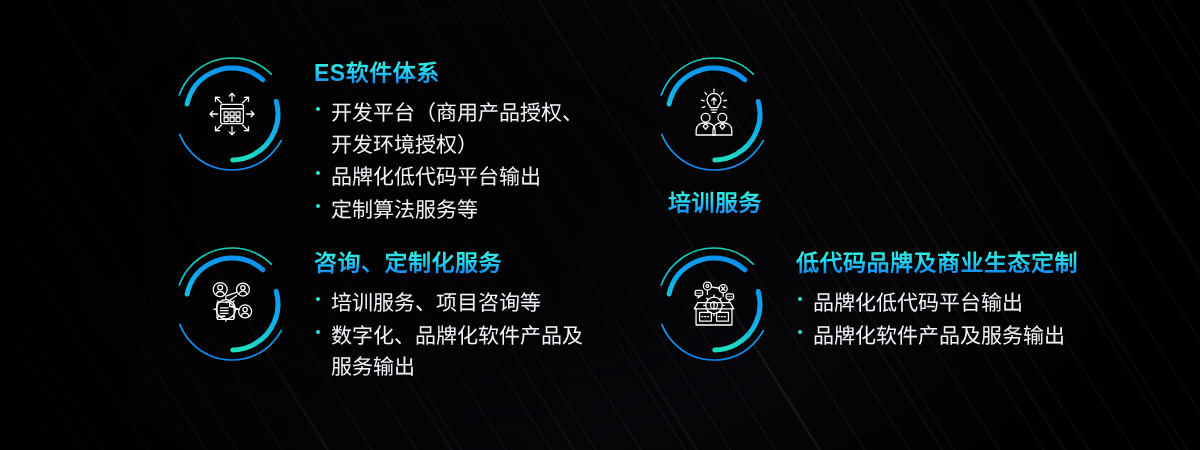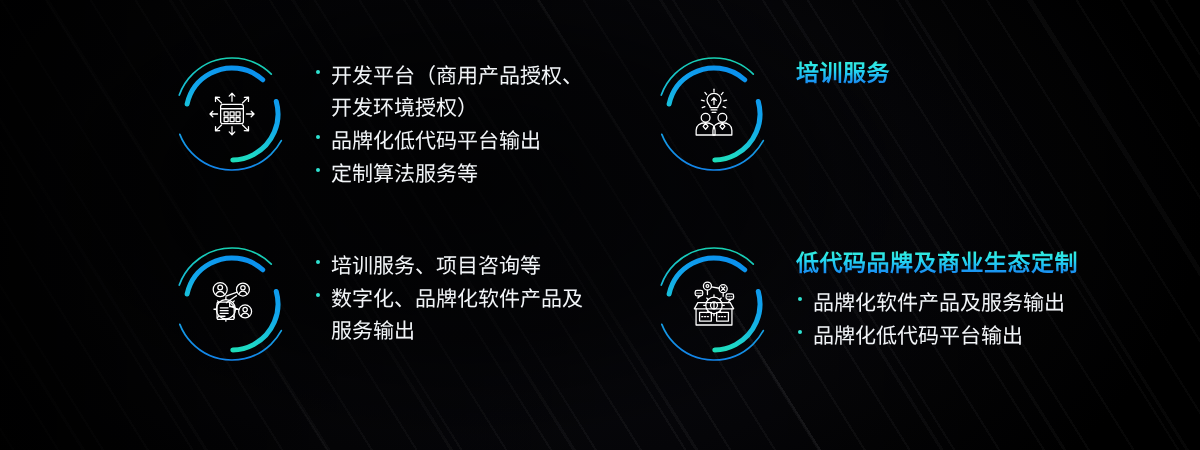--- a/index.html
+++ b/index.html
@@ -66,21 +66,21 @@
     position: absolute;
     inset: 0;
   }
 
   .card {
     position: absolute;
     display: flex;
     align-items: flex-start;
   }
   .card-1 { left: 168px; top: 48px;  width: 470px; }
-  .card-2 { left: 650px; top: 48px;  width: 520px; }
+  .card-2 { left: 650px; top: 48px;  width: 520px; flex-direction: column; }
   .card-3 { left: 168px; top: 238px; width: 470px; }
   .card-4 { left: 650px; top: 238px; width: 540px; }
 
   
   .ring-wrap {
     position: relative;
     width: 128px;
     height: 128px;
     flex: 0 0 128px;
     margin-top: 2px;
@@ -281,20 +281,21 @@
             <circle cx="64" cy="64" r="56" stroke="url(#arcGradB)" stroke-width="1.7" stroke-dasharray="128 40 112 72" stroke-dashoffset="18" transform="rotate(46 64 64)"></circle>
           </g>
         </svg>
         <div class="icon-holder">
           <svg viewBox="0 0 64 64">
               <use href="#ico-server-expand"></use>
             </svg>
         </div>
       </div>
       <div class="body">
+        <h3 class="card-title">ES软件体系</h3>
         <ul class="bullets">
           <li>开发平台（商用产品授权、开发环境授权）</li>
           <li>品牌化低代码平台输出</li>
           <li>定制算法服务等</li>
         </ul>
       </div>
     </div>
 
     <div class="card card-2">
       <div class="ring-wrap">
@@ -323,20 +324,21 @@
             <circle cx="64" cy="64" r="56" stroke="url(#arcGradB)" stroke-width="1.7" stroke-dasharray="128 40 112 72" stroke-dashoffset="18" transform="rotate(46 64 64)"></circle>
           </g>
         </svg>
         <div class="icon-holder">
           <svg viewBox="0 0 64 64">
               <use href="#ico-doc-network"></use>
             </svg>
         </div>
       </div>
       <div class="body">
+        <h3 class="card-title">咨询、定制化服务</h3>
         <ul class="bullets">
           <li>培训服务、项目咨询等</li>
           <li>数字化、品牌化软件产品及服务输出</li>
         </ul>
       </div>
     </div>
 
     <div class="card card-4">
       <div class="ring-wrap">
         <svg viewBox="0 0 128 128" width="128" height="128">
@@ -347,20 +349,20 @@
         </svg>
         <div class="icon-holder">
           <svg viewBox="0 0 64 64">
               <use href="#ico-store-gear"></use>
             </svg>
         </div>
       </div>
       <div class="body">
         <h3 class="card-title">低代码品牌及商业生态定制</h3>
         <ul class="bullets">
+          <li>品牌化低代码平台输出</li>
           <li>品牌化软件产品及服务输出</li>
-          <li>品牌化低代码平台输出</li>
         </ul>
       </div>
     </div>
 
   </div>
 </div>
 
 </body></html>

